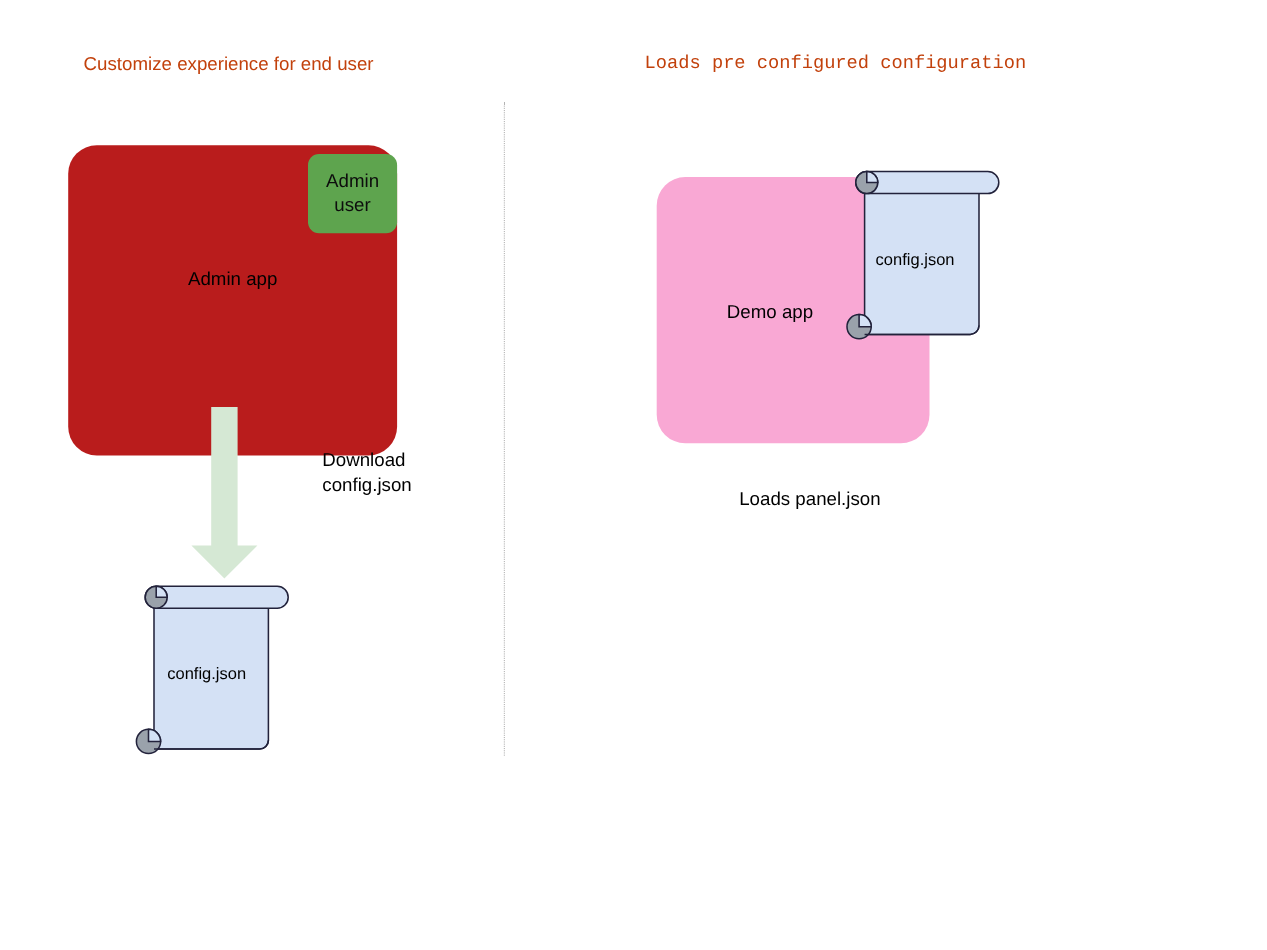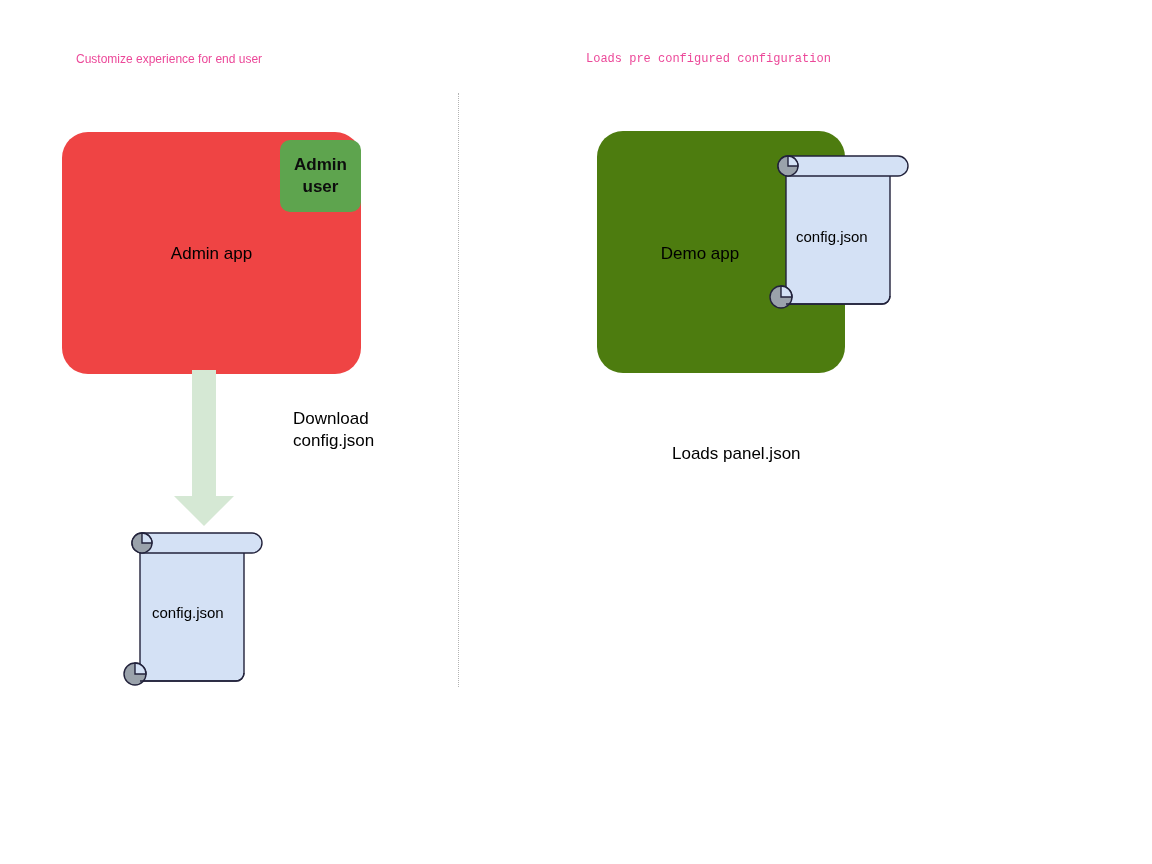--- a/index.html
+++ b/index.html
@@ -18,23 +18,23 @@
   .canvas {
     position: absolute;
     left: 0; top: 0;
     width: 1152px;
     height: 864px;
   }
   .abs { position: absolute; }
 
   
   .section-title {
-    font-size: 12px;
+    font-size: 17px;
     line-height: 20px;
-    color: #ec4899;
+    color: #c2410c;
     white-space: nowrap;
   }
 
   
   .divider {
     position: absolute;
     left: 458px;
     top: 93px;
     width: 0;
     height: 594px;
@@ -44,29 +44,29 @@
   
   .app-box {
     position: absolute;
     box-sizing: border-box;
     border-radius: 26px;
   }
   .app-box-green {
     left: 62px;
     top: 132px;
     width: 299px;
-    height: 242px;
-    background: #ef4444;
+    height: 282px;
+    background: #b91c1c;
   }
   .app-box-blue {
     left: 597px;
-    top: 131px;
+    top: 161px;
     width: 248px;
     height: 242px;
-    background: #4d7c0f;
+    background: #f9a8d4;
   }
   .app-label {
     position: absolute;
     font-size: 17px;
     line-height: 20px;
     color: #000;
     white-space: nowrap;
   }
   .app-label-green { left: 0; right: 0; top: 112px; text-align: center; }
   .app-label-blue  { left: 0; width: 206px; top: 113px; text-align: center; }
@@ -81,21 +81,20 @@
     box-sizing: border-box;
     background: #5ea44e;
     border-radius: 10px;
     display: flex;
     align-items: center;
     justify-content: center;
     text-align: center;
     font-size: 17px;
     line-height: 22px;
     color: #0d0d0d;
-    font-weight: bold;
   }
 
   
   .arrow-svg { position: absolute; left: 160px; top: 370px; }
 
   .edge-label {
     position: absolute;
     font-size: 17px;
     line-height: 22px;
     color: #000;

